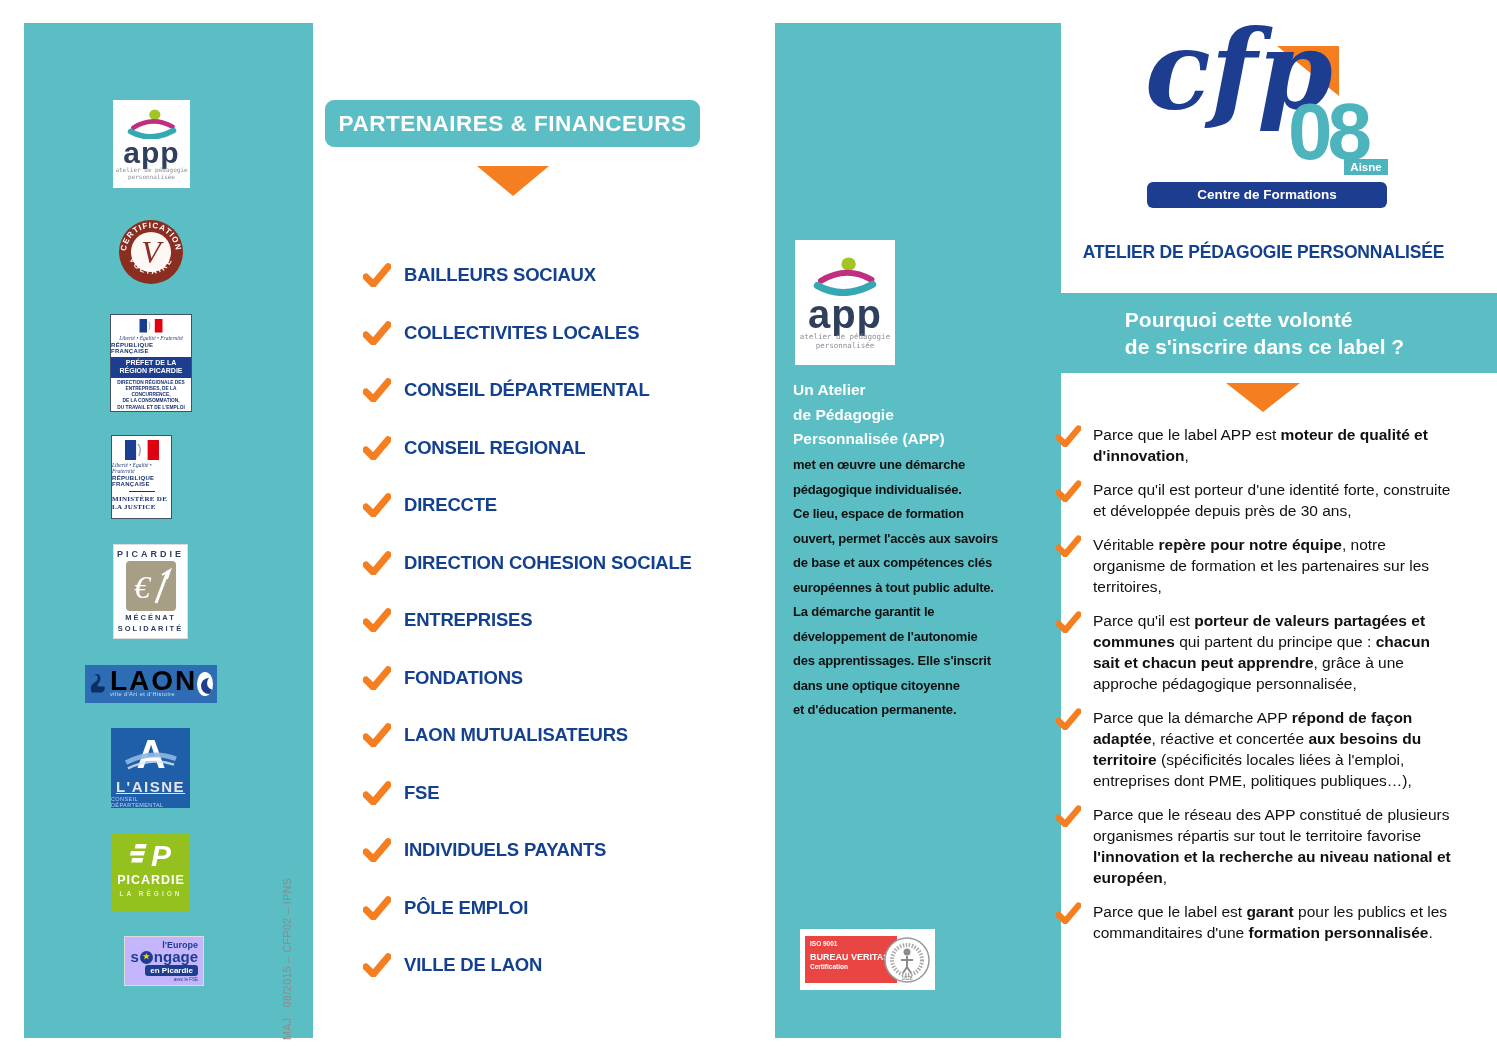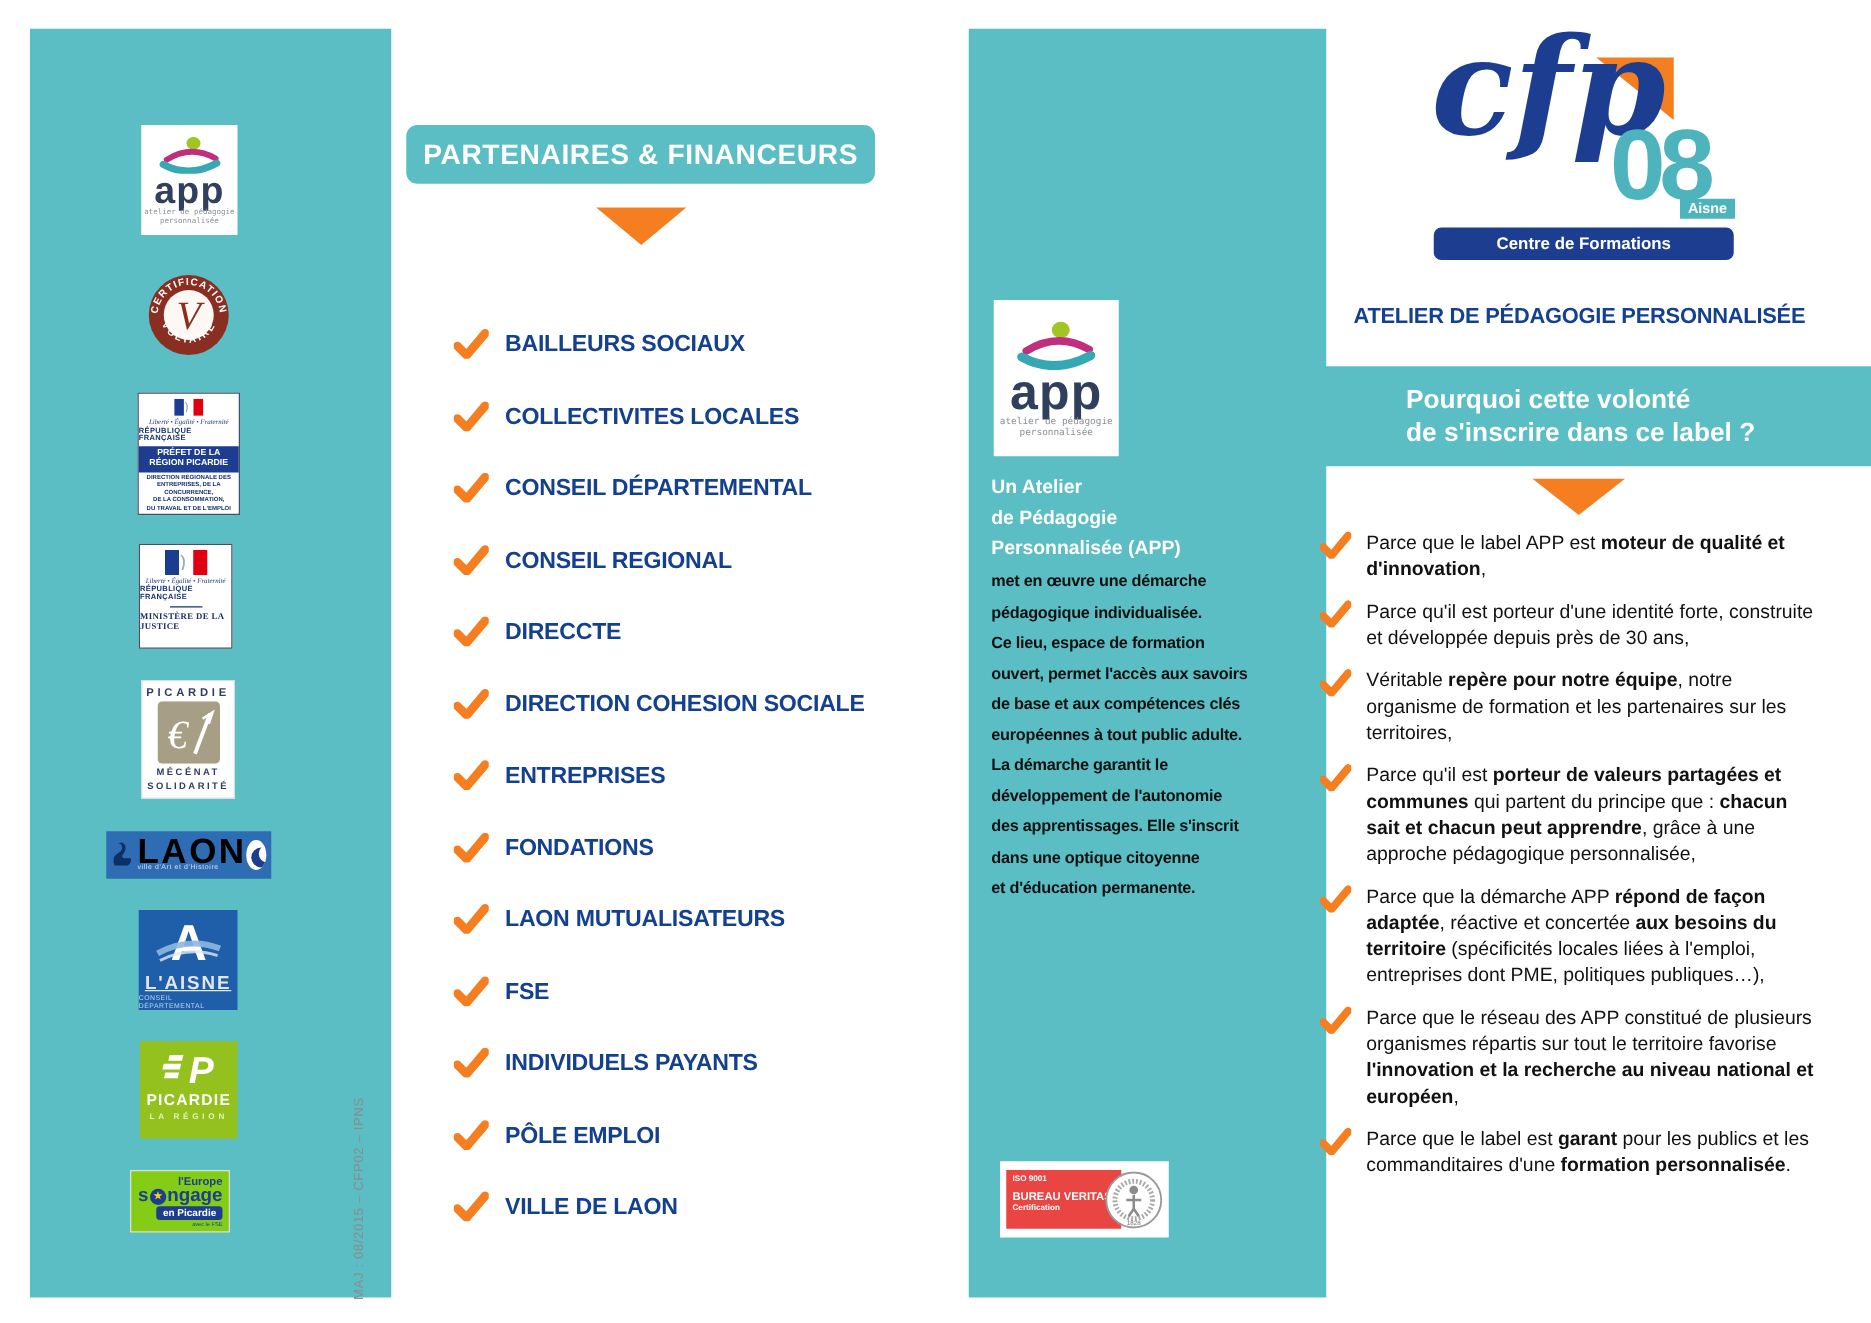--- a/index.html
+++ b/index.html
@@ -56,22 +56,22 @@
   #aisne{left:87px;top:705px;width:79px;height:80px;background:#1f5fa9;display:flex;flex-direction:column;align-items:center;box-sizing:border-box;padding-top:2px;}
   .aisne-name{color:#e5e5e5;font-weight:bold;font-size:15px;letter-spacing:1.5px;text-decoration:underline;}
   .aisne-sub{color:#b9d4ee;font-size:5.5px;letter-spacing:0.4px;margin-top:1px;}
 
   
   #picardie-region{left:88px;top:810px;width:78px;height:78px;background:#95c11f;display:flex;flex-direction:column;align-items:center;box-sizing:border-box;padding-top:6px;}
   .picr-name{color:#fff;font-weight:bold;font-size:12.5px;letter-spacing:1px;margin-top:2px;}
   .picr-sub{color:#e3f2bd;font-size:6.5px;letter-spacing:3px;margin-top:3px;font-weight:bold;}
 
   
-  #europe{left:80px;top:913px;width:80px;height:50px;border:1px solid #ddd;box-sizing:border-box;
-          display:flex;flex-direction:column;align-items:flex-end;padding:3px 5px;background:#84cc16;}
+  #europe{left:100px;top:913px;width:80px;height:50px;border:1px solid #ddd;box-sizing:border-box;
+          display:flex;flex-direction:column;align-items:flex-end;padding:3px 5px;background:#c4b5fd;}
   .eu-line1{color:#1d3d91;font-size:9px;font-weight:bold;}
   .eu-engage{display:flex;align-items:center;color:#1d3d91;font-weight:bold;font-size:15px;line-height:14px;}
   .eu-star{display:inline-flex;align-items:center;justify-content:center;width:13px;height:13px;border-radius:50%;
            background:#1d3d91;color:#f7d117;font-size:8px;margin:0 1px;}
   .eu-band{background:#1d3d91;color:#fff;font-size:8px;font-weight:bold;border-radius:3px;padding:1px 5px;margin-top:1px;}
   .eu-fse{color:#1d3d91;font-size:4.5px;margin-top:1px;}
 
   
   #partner-banner{left:325px;top:100px;width:375px;height:47px;background:#5abec4;border-radius:9px;
                   display:flex;align-items:center;justify-content:center;}
@@ -166,21 +166,21 @@
       <div class="motto">Liberté • Égalité • Fraternité</div>
       <div class="republique">RÉPUBLIQUE FRANÇAISE</div>
       <div class="gov-band pre">PRÉFET DE LA
 RÉGION PICARDIE</div>
       <div class="gov-lines pre">DIRECTION RÉGIONALE DES
 ENTREPRISES, DE LA CONCURRENCE,
 DE LA CONSOMMATION,
 DU TRAVAIL ET DE L'EMPLOI</div>
     </div>
 
-    <div class="logo-box gov-box" style="left:87px;top:412px;width:75px;height:84px;">
+    <div class="logo-box gov-box" style="left:87px;top:412px;width:61px;height:84px;">
       <svg width="34" height="20" viewBox="0 0 34 20">
         <rect x="0" y="0" width="11.3" height="20" fill="#1a3d8f"></rect>
           <rect x="11.3" y="0" width="11.3" height="20" fill="#fff"></rect>
           <rect x="22.6" y="0" width="11.4" height="20" fill="#e1000f"></rect>
         <path d="M13 4 Q17 8 14 16" stroke="#9aa7bd" stroke-width="1.4" fill="none"></path>
       </svg>
       <div class="motto">Liberté • Égalité • Fraternité</div>
       <div class="republique">RÉPUBLIQUE FRANÇAISE</div>
       <div class="gov-rule"></div>
       <div class="gov-name">MINISTÈRE DE LA JUSTICE</div>

